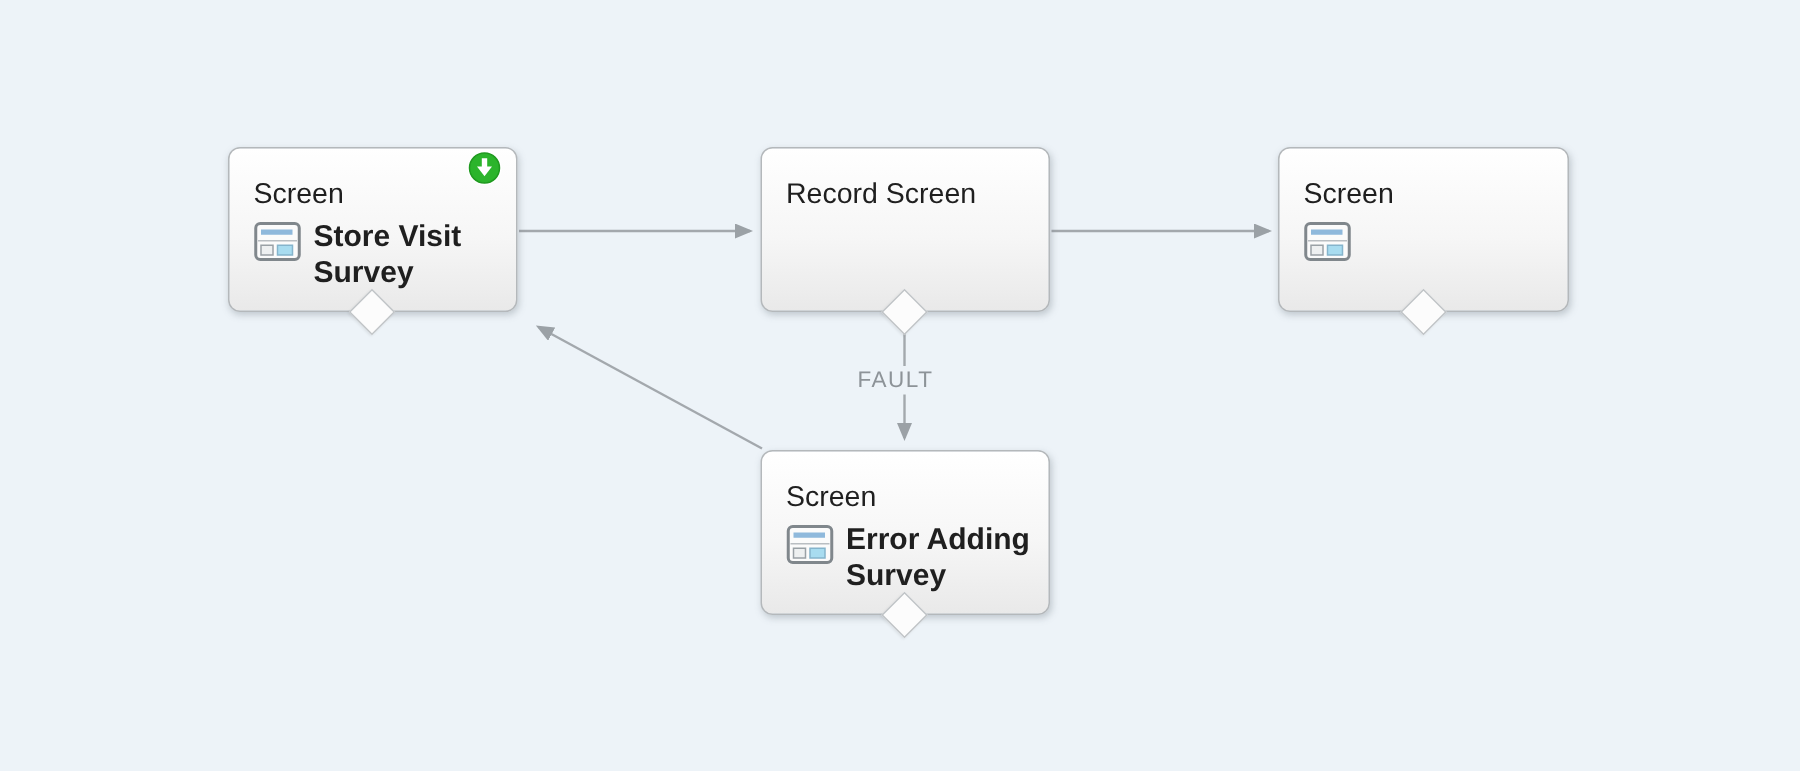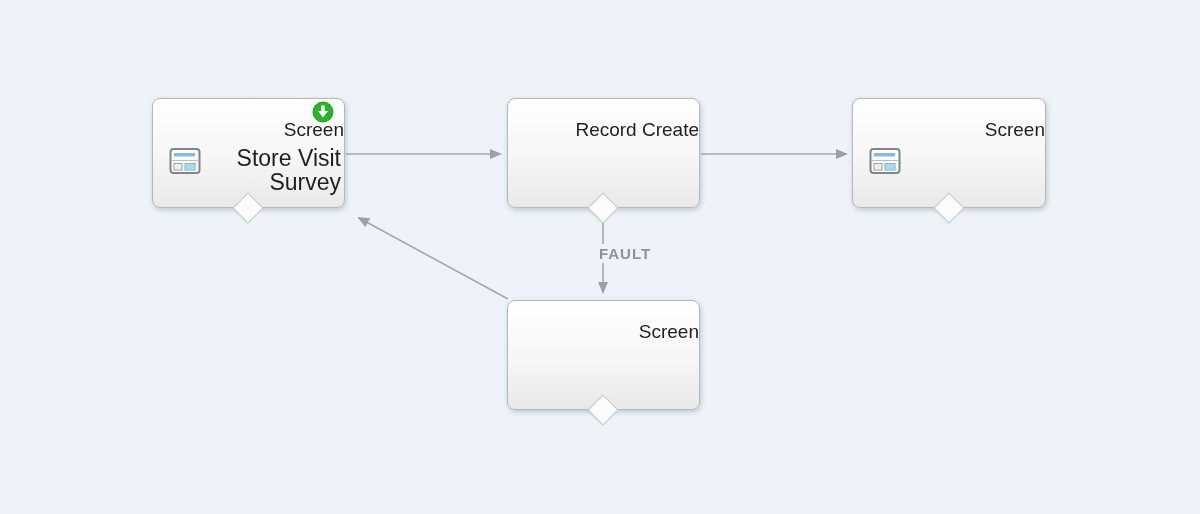--- a/index.html
+++ b/index.html
@@ -3,21 +3,21 @@
 <meta charset="utf-8">
 <style>
   html, body { margin: 0; padding: 0; }
   body {
     width: 1200px; height: 514px;
     background: #edf3f8;
     font-family: "Liberation Sans", sans-serif;
     overflow: hidden;
     position: relative;
   }
-  .canvas { position: absolute; inset: 0; text-align: right; }
+  .canvas { position: absolute; inset: 0; }
 
   
   svg.connectors { position: absolute; left: 0; top: 0; width: 1200px; height: 514px; }
 
   
   .node {
     position: absolute;
     width: 193px; height: 110px;
     background: linear-gradient(180deg, #ffffff 0%, #f6f6f6 55%, #e9e9e9 100%);
     border: 1px solid #b4b8bb;
@@ -29,22 +29,22 @@
     font-size: 19px; color: #1f1f1f;
     margin: 20px 0 5px 16px;
     white-space: nowrap;
   }
   .node-body {
     display: flex; align-items: flex-start;
     margin-left: 16px; gap: 8px;
   }
   .node-icon { flex: 0 0 auto; margin-top: 1px; }
   .node-label {
-    font-size: 23px; color: #1f1f1f;
-    line-height: 24px; max-width: 132px;
+    font-size: 20px; color: #1f1f1f;
+    line-height: 24px; max-width: 132px; font-weight: bold;
   }
 
   .n1 { left: 152px; top: 98px; }
   .n2 { left: 507px; top: 98px; }
   .n3 { left: 852px; top: 98px; width: 194px; }
   .n4 { left: 507px; top: 300px; }
 
   
   .start-badge { position: absolute; right: 8px; top: 0px; width: 26px; height: 26px; }
 
@@ -59,25 +59,25 @@
     box-sizing: border-box;
   }
   .d1 { left: 237px; top: 197px; }
   .d2 { left: 592px; top: 197px; }
   .d3 { left: 938px; top: 197px; }
   .d4 { left: 592px; top: 399px; }
 
   
   .fault-label {
     position: absolute;
-    left: 625px; top: 244px;
+    left: 597px; top: 244px;
     transform: translateX(-50%);
     background: #edf3f8;
     padding: 1px 7px;
-    font-size: 15px; font-weight: bold;
+    font-size: 15px; font-weight: normal;
     letter-spacing: 1px;
     color: #8d9398;
   }
 </style>
 </head>
 <body>
 
 <div class="canvas">
 
   <svg class="connectors" viewBox="0 0 1200 514" xmlns="http://www.w3.org/2000/svg">
@@ -116,38 +116,48 @@
       <circle cx="13" cy="13" r="11.5" fill="#ffffff"></circle>
       <circle cx="13" cy="13" r="10" fill="#2bb42b" stroke="#1f9a1f" stroke-width="1"></circle>
       <g>
         <rect x="11.2" y="6.5" width="3.6" height="7" fill="#ffffff"></rect>
         <path d="M8 12 L13 18.5 L18 12 z" fill="#ffffff"></path>
       </g>
     </svg>
   </div>
 
   <div class="node n2">
-    <div class="node-title">Record Create</div>
+    <div class="node-title">Record Screen</div>
   </div>
 
   <div class="node n3">
     <div class="node-title">Screen</div>
     <div class="node-body">
       <svg class="node-icon" width="32" height="28" viewBox="0 0 32 28">
         <rect x="1.5" y="2" width="29" height="24" rx="3" fill="#fbfbfb" stroke="#80878c" stroke-width="2"></rect>
         <line x1="3" y1="13.5" x2="29" y2="13.5" stroke="#b9bec2" stroke-width="1"></line>
         <rect x="5" y="6" width="21" height="3.5" fill="#8fb9dc"></rect>
         <rect x="5" y="16.5" width="8" height="6.5" fill="#eef0f1" stroke="#9aa1a6"></rect>
         <rect x="16" y="16.5" width="10" height="6.5" fill="#a8dcf0" stroke="#85b4cc"></rect>
       </svg>
     </div>
   </div>
 
   <div class="node n4">
     <div class="node-title">Screen</div>
+    <div class="node-body">
+      <svg class="node-icon" width="32" height="28" viewBox="0 0 32 28">
+        <rect x="1.5" y="2" width="29" height="24" rx="3" fill="#fbfbfb" stroke="#80878c" stroke-width="2"></rect>
+        <line x1="3" y1="13.5" x2="29" y2="13.5" stroke="#b9bec2" stroke-width="1"></line>
+        <rect x="5" y="6" width="21" height="3.5" fill="#8fb9dc"></rect>
+        <rect x="5" y="16.5" width="8" height="6.5" fill="#eef0f1" stroke="#9aa1a6"></rect>
+        <rect x="16" y="16.5" width="10" height="6.5" fill="#a8dcf0" stroke="#85b4cc"></rect>
+      </svg>
+      <div class="node-label">Error Adding Survey</div>
+    </div>
   </div>
 
   <div class="diamond d1"></div>
   <div class="diamond d2"></div>
   <div class="diamond d3"></div>
   <div class="diamond d4"></div>
 
   <div class="fault-label">FAULT</div>
 
 </div>

